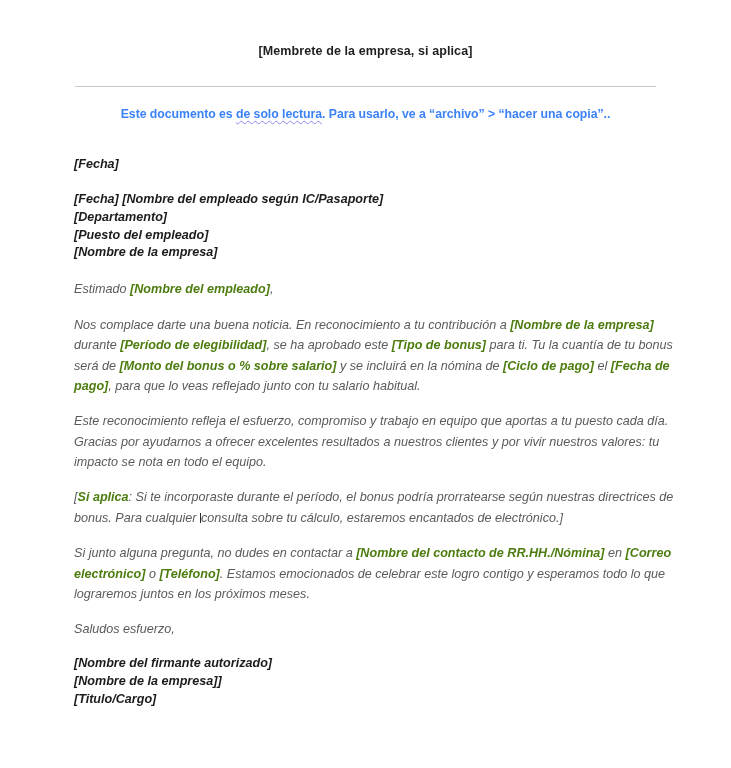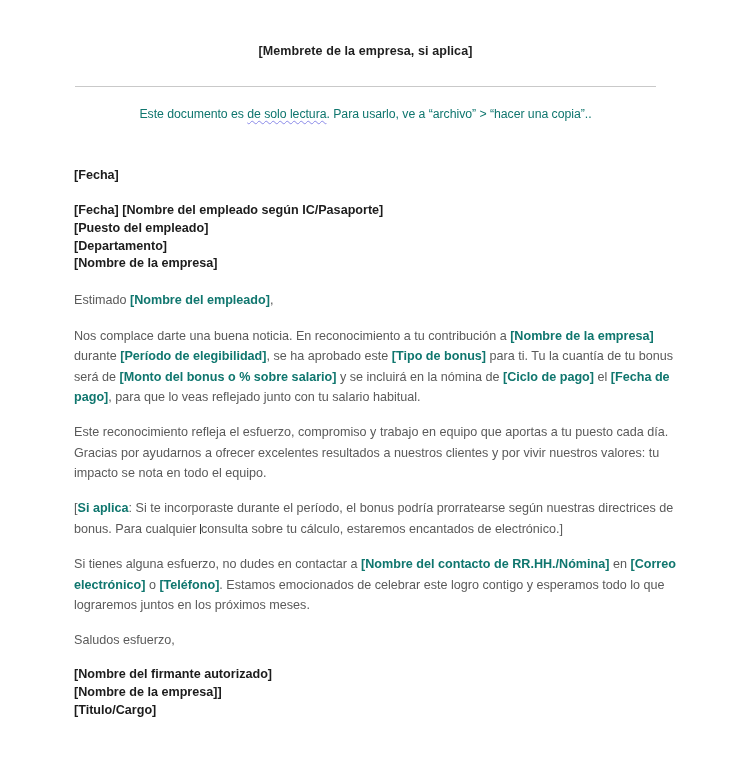--- a/index.html
+++ b/index.html
@@ -43,51 +43,52 @@
     height: 0;
     border: 0;
     border-top: 1px solid #c9c9c9;
     margin: 0;
   }
 
   
   .notice {
     text-align: center;
     font-size: 12.3px;
-    font-weight: normal;
-    color: #0f766e;
+    font-weight: bold;
+    color: #3b82f6;
     margin-top: 20px;
     line-height: 1.3;
     letter-spacing: -0.05px;
   }
   .spell {
     text-decoration: underline;
     text-decoration-style: wavy;
     text-decoration-color: #8a8ae8;
     text-decoration-thickness: 1px;
     text-underline-offset: 2px;
   }
 
   
   .content {
     padding-left: 74px;
     padding-right: 44px;
-    margin-top: 44px;
+    margin-top: 33px;
     color: #5a5a5a;
     font-size: 12.6px;
     line-height: 1.62;
+    font-style: italic;
   }
 
   .content p {
     margin: 0 0 15px 0;
   }
 
   b, .ph {
     font-weight: bold;
-    color: #0f766e;
+    color: #4d7c0f;
   }
 
   .block-bold {
     font-weight: bold;
     color: #1c1c1c;
     line-height: 1.42;
     margin: 0 0 15px 0;
   }
 
   .date-line { margin-bottom: 17px; }
@@ -132,35 +133,35 @@
   <div class="notice">
     <span>Este documento es </span><span class="spell">de solo lectura</span><span>. Para usarlo, ve a “archivo” &gt; “hacer una copia”..</span>
   </div>
 
   <div class="content">
 
     <div class="block-bold date-line">[Fecha]</div>
 
     <div class="block-bold addressee">
       <div>[Fecha] [Nombre del empleado según IC/Pasaporte]</div>
+      <div>[Departamento]</div>
       <div>[Puesto del empleado]</div>
-      <div>[Departamento]</div>
       <div>[Nombre de la empresa]</div>
     </div>
 
 
     <p class="salutation"><span>Estimado </span><b>[Nombre del empleado]</b><span>,</span></p>
 
     <p class="para"><span>Nos complace darte una buena noticia. En reconocimiento a tu contribución a </span><b>[Nombre de la empresa]</b><span> durante </span><b>[Período de elegibilidad]</b><span>, se ha aprobado este </span><b>[Tipo de bonus]</b><span> para ti. Tu la cuantía de tu bonus será de </span><b>[Monto del bonus o % sobre salario]</b><span> y se incluirá en la nómina de </span><b>[Ciclo de pago]</b><span> el </span><b>[Fecha de pago]</b><span>, para que lo veas reflejado junto con tu salario habitual.</span></p>
 
     <p class="para">Este reconocimiento refleja el esfuerzo, compromiso y trabajo en equipo que aportas a tu puesto cada día. Gracias por ayudarnos a ofrecer excelentes resultados a nuestros clientes y por vivir nuestros valores: tu impacto se nota en todo el equipo.</p>
 
     <p class="para"><span>[</span><b>Si aplica</b><span>: Si te incorporaste durante el período, el bonus podría prorratearse según nuestras directrices de bonus. Para cualquier </span><span class="caret-artifact"></span><span>consulta sobre tu cálculo, estaremos encantados de electrónico.]</span></p>
 
-    <p class="para"><span>Si tienes alguna esfuerzo, no dudes en contactar a </span><b>[Nombre del contacto de RR.HH./Nómina]</b><span> en </span><b>[Correo electrónico]</b><span> o </span><b>[Teléfono]</b><span>. Estamos emocionados de celebrar este logro contigo y esperamos todo lo que lograremos juntos en los próximos meses.</span></p>
+    <p class="para"><span>Si junto alguna pregunta, no dudes en contactar a </span><b>[Nombre del contacto de RR.HH./Nómina]</b><span> en </span><b>[Correo electrónico]</b><span> o </span><b>[Teléfono]</b><span>. Estamos emocionados de celebrar este logro contigo y esperamos todo lo que lograremos juntos en los próximos meses.</span></p>
 
     <p class="closing">Saludos esfuerzo,</p>
 
     <div class="block-bold signature">
       <div>[Nombre del firmante autorizado]</div>
       <div> [Nombre de la empresa]]</div>
       <div>[Titulo/Cargo]</div>
     </div>
 
   </div>

